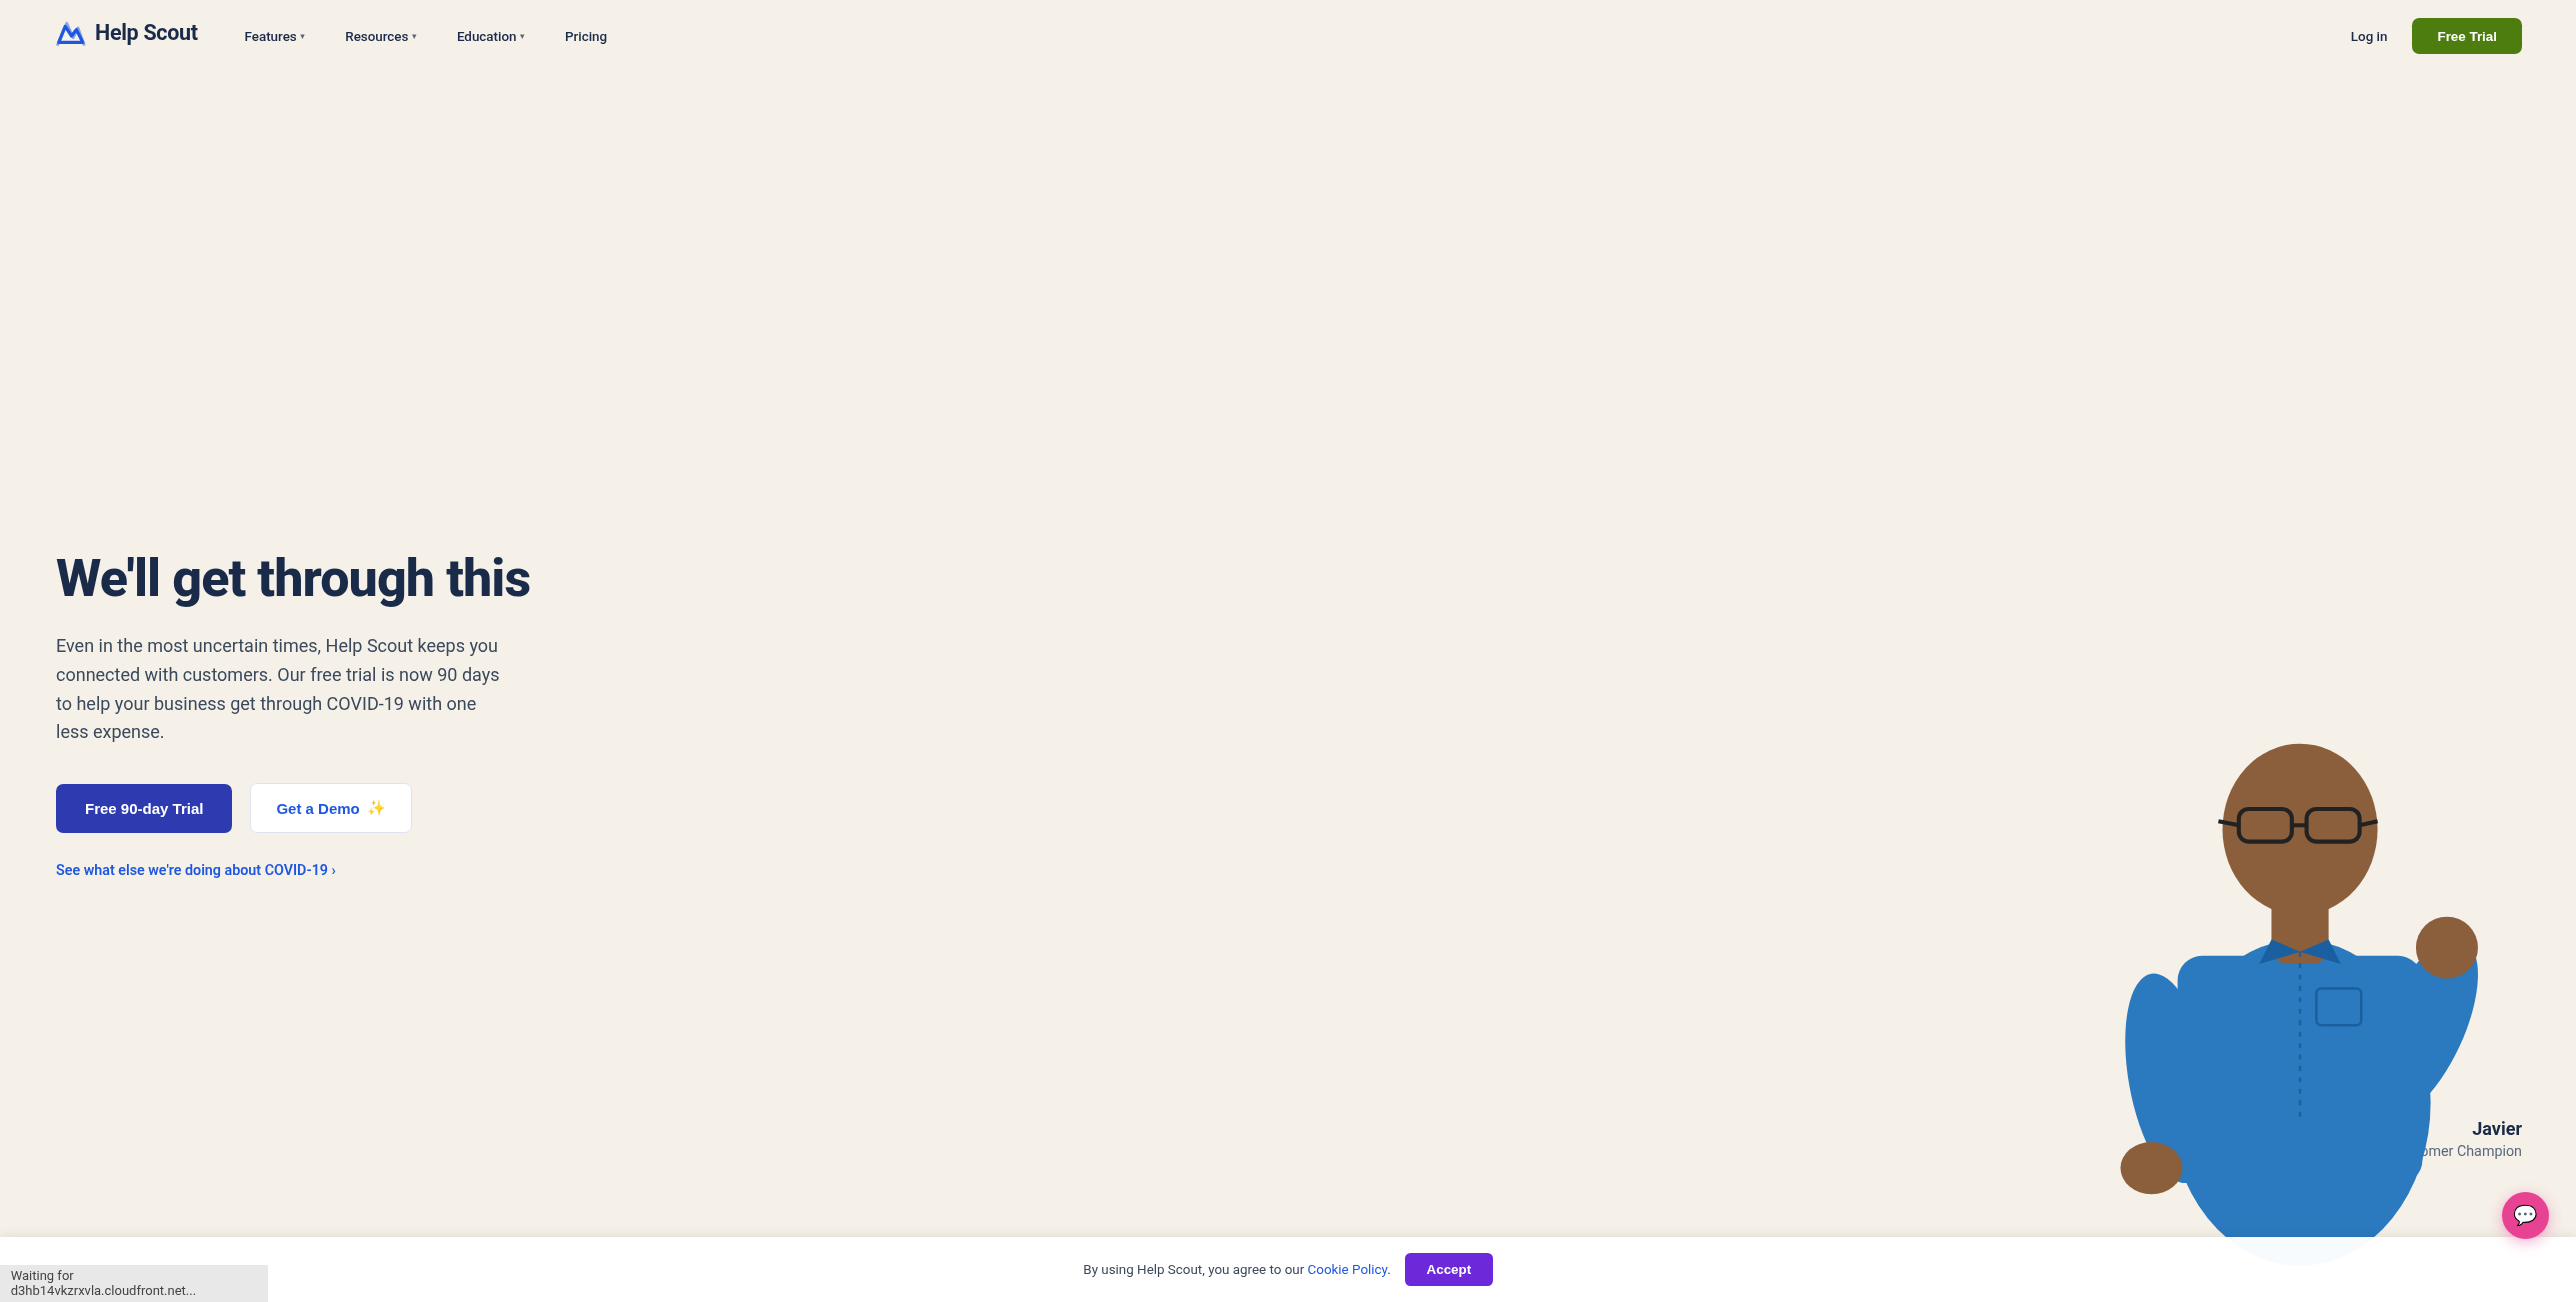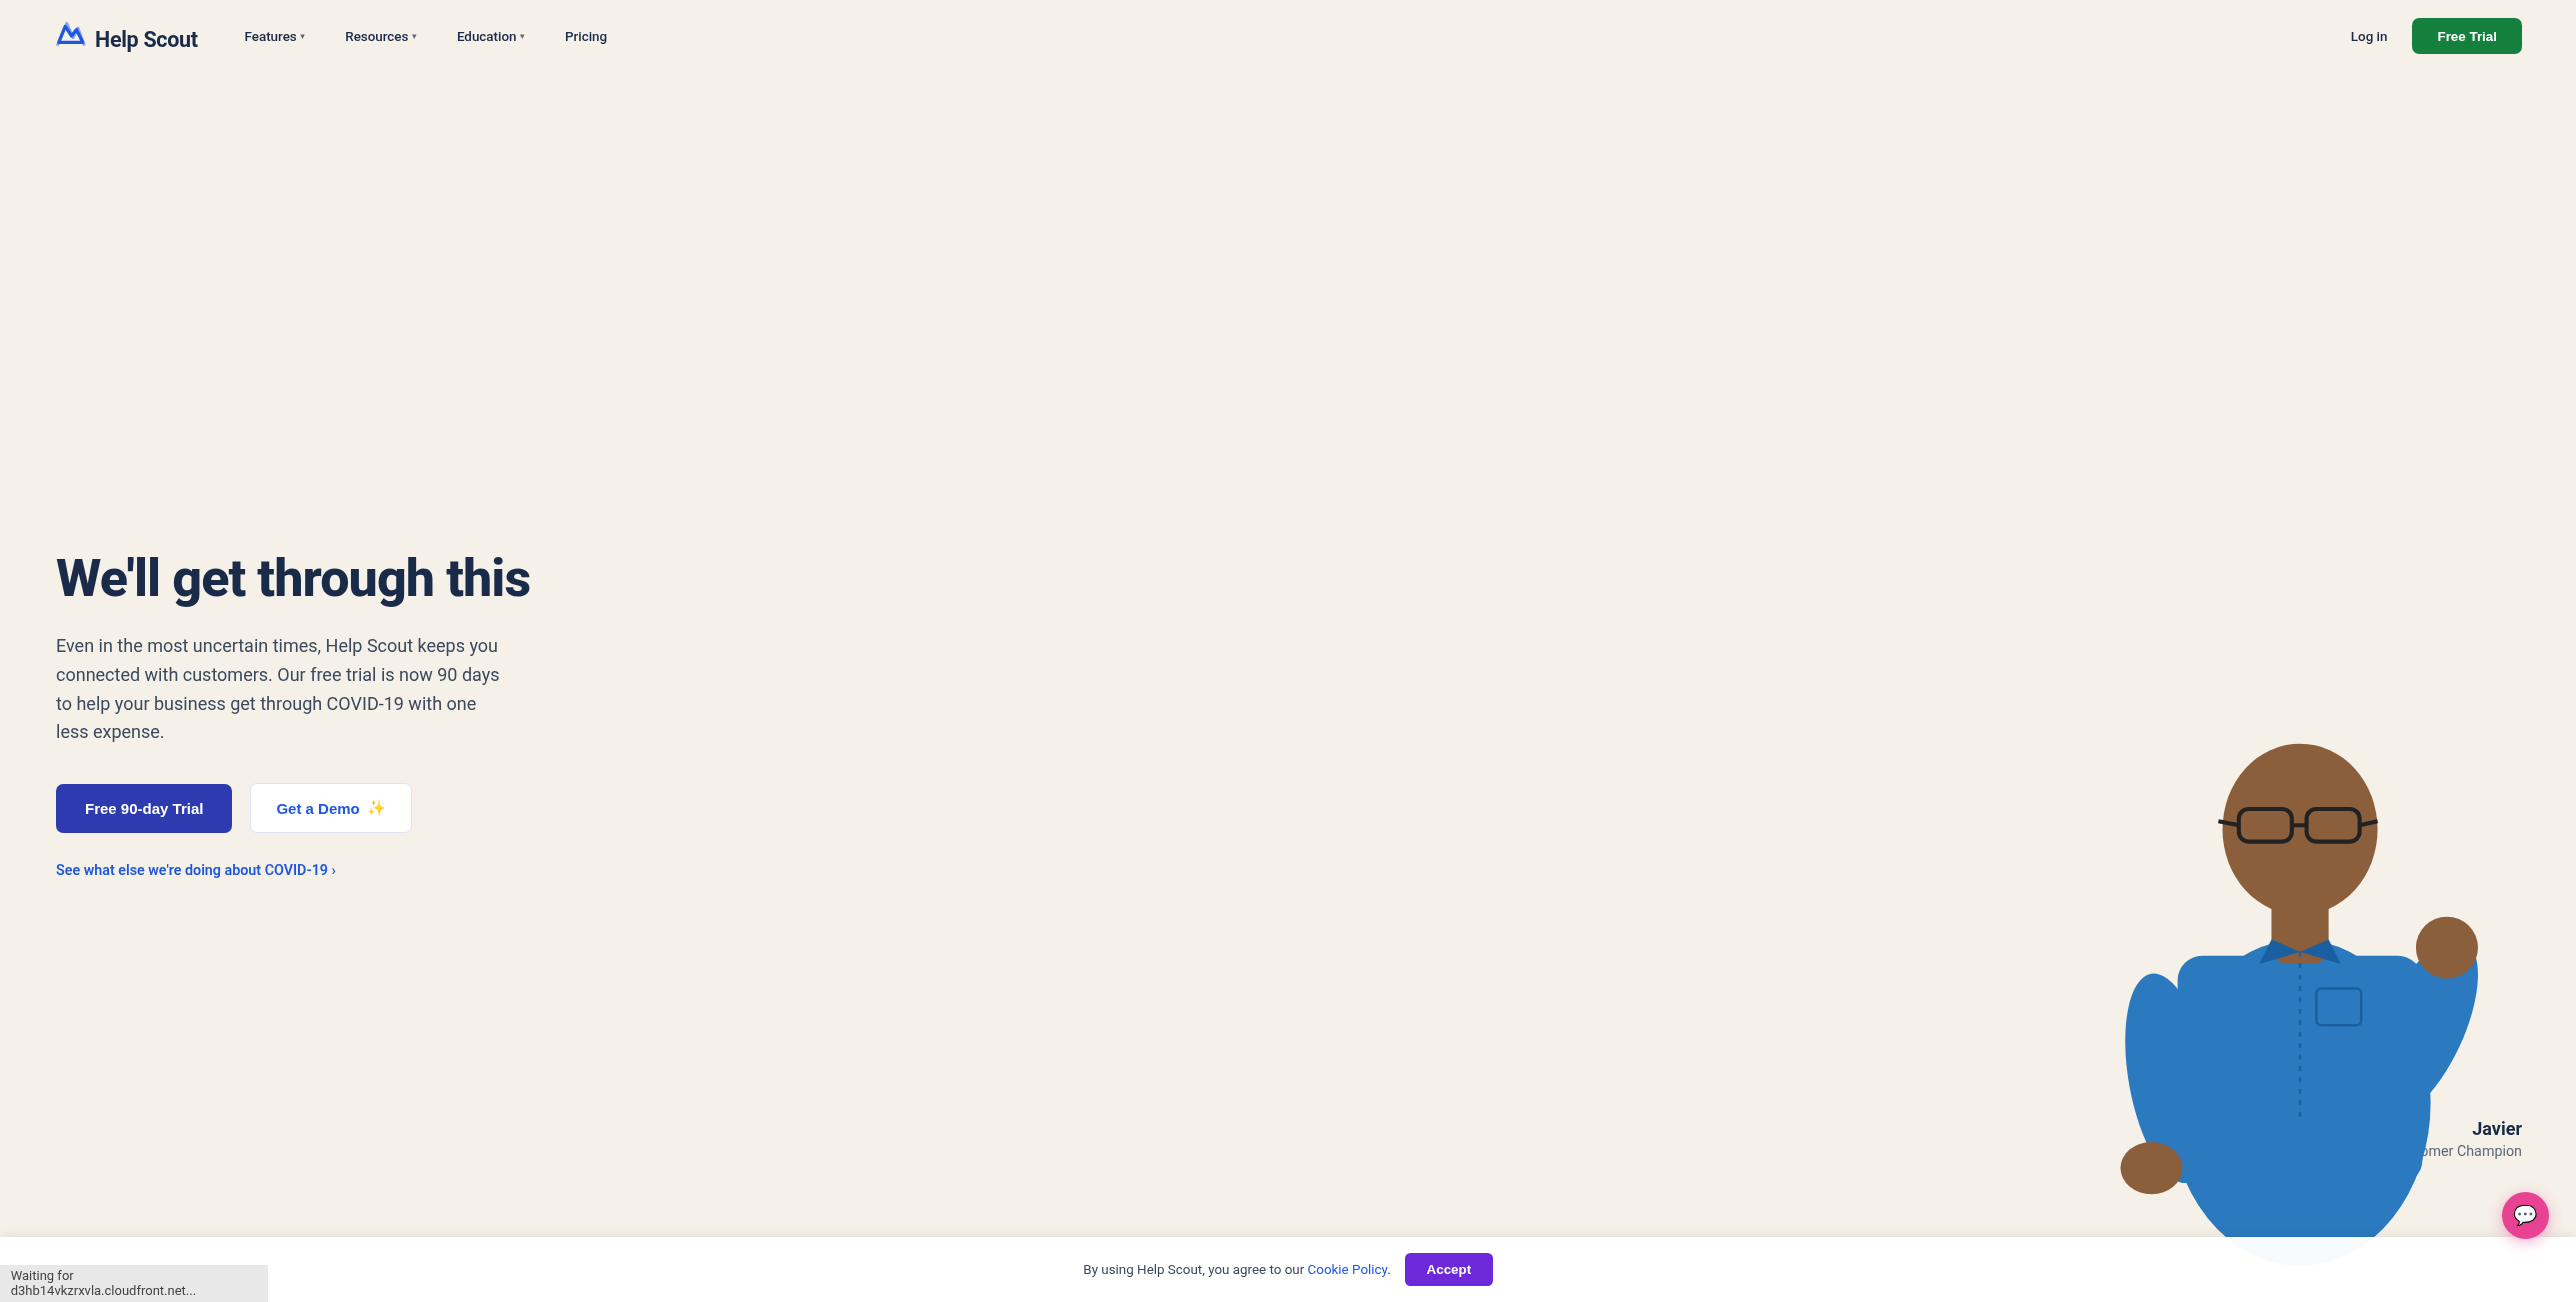--- a/index.html
+++ b/index.html
@@ -17,21 +17,21 @@
       align-items: center;
       padding: 0 54px;
       height: 72px;
       background: #f5f0e8;
       position: relative;
       z-index: 10;
     }
 
     .logo-area {
       display: flex;
-      align-items: flex-end;
+      align-items: flex-start;
       gap: 9px;
       text-decoration: none;
     }
 
     .logo-icon {
       width: 32px;
       height: 32px;
     }
 
     .logo-text {
@@ -71,21 +71,21 @@
     .login-link {
       font-size: 13.4px;
       color: #1a2b4a;
       cursor: pointer;
       padding: 7.2px 14.3px;
       font-weight: 500;
       text-decoration: none;
     }
 
     .free-trial-btn {
-      background: #15803d;
+      background: #4d7c0f;
       color: #fff;
       border: none;
       border-radius: 7.2px;
       padding: 10.7px 25px;
       font-size: 13.4px;
       font-weight: 600;
       cursor: pointer;
       margin-left: 10.7px;
     }
 

